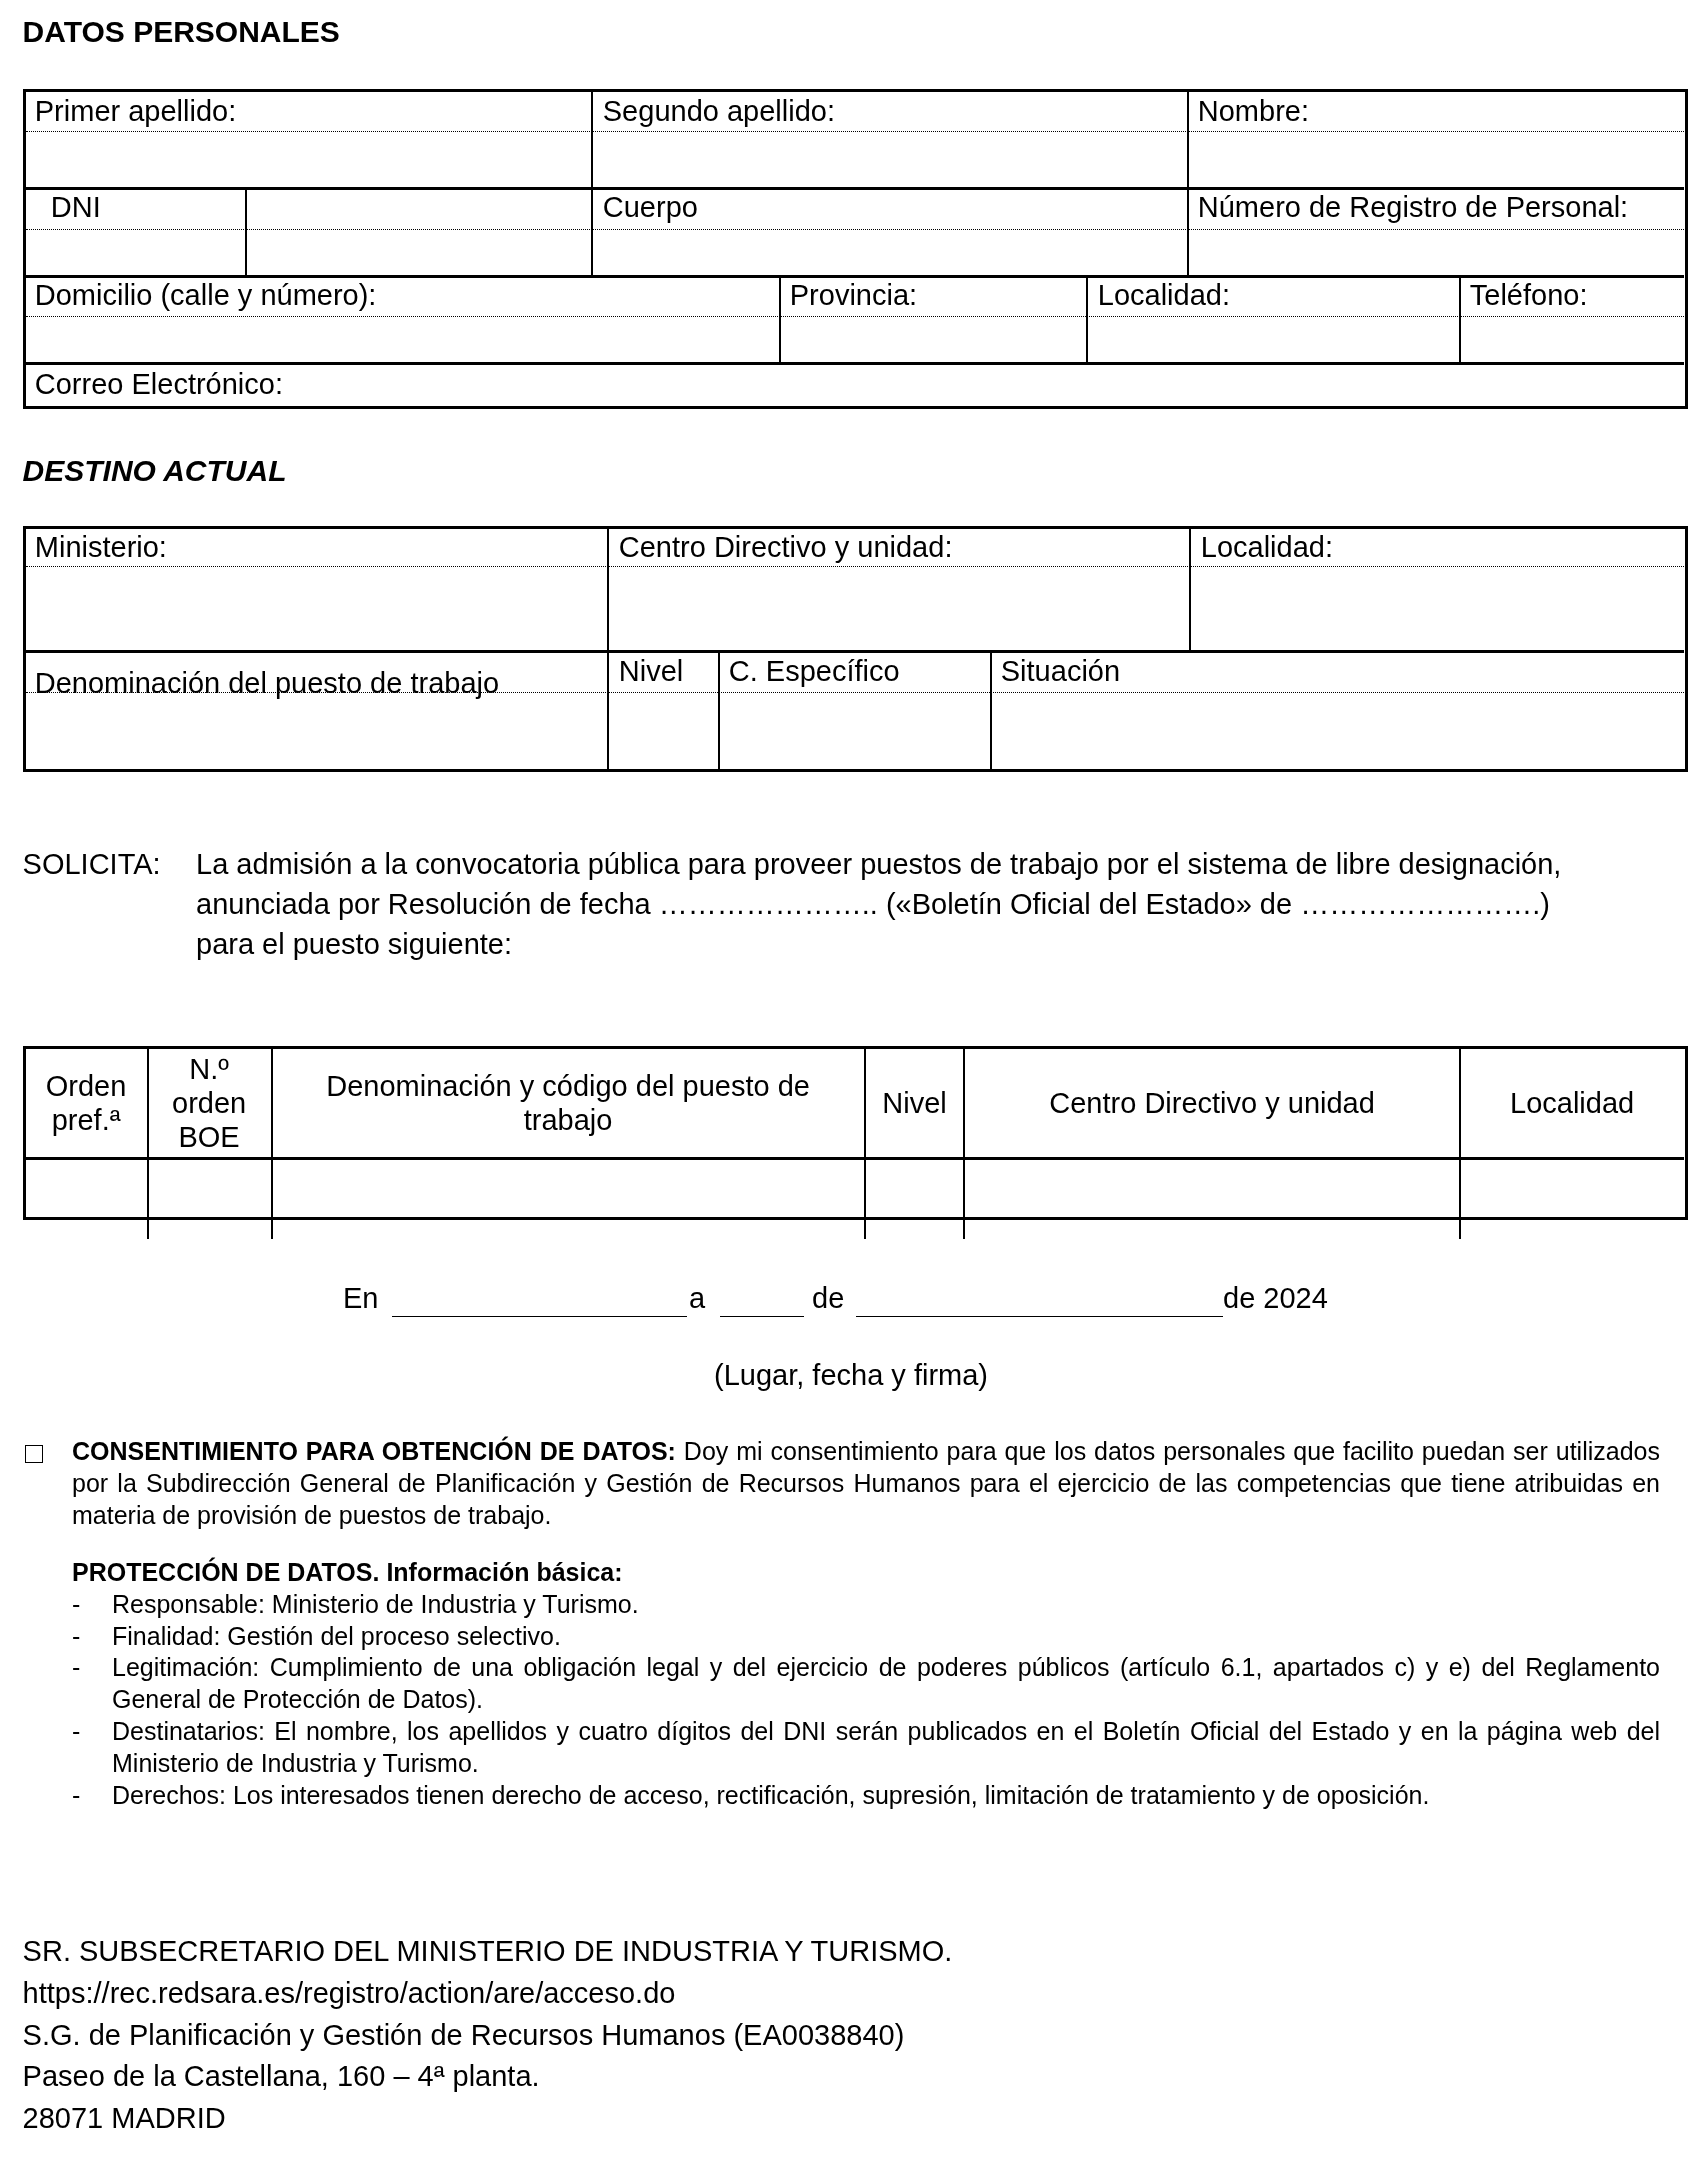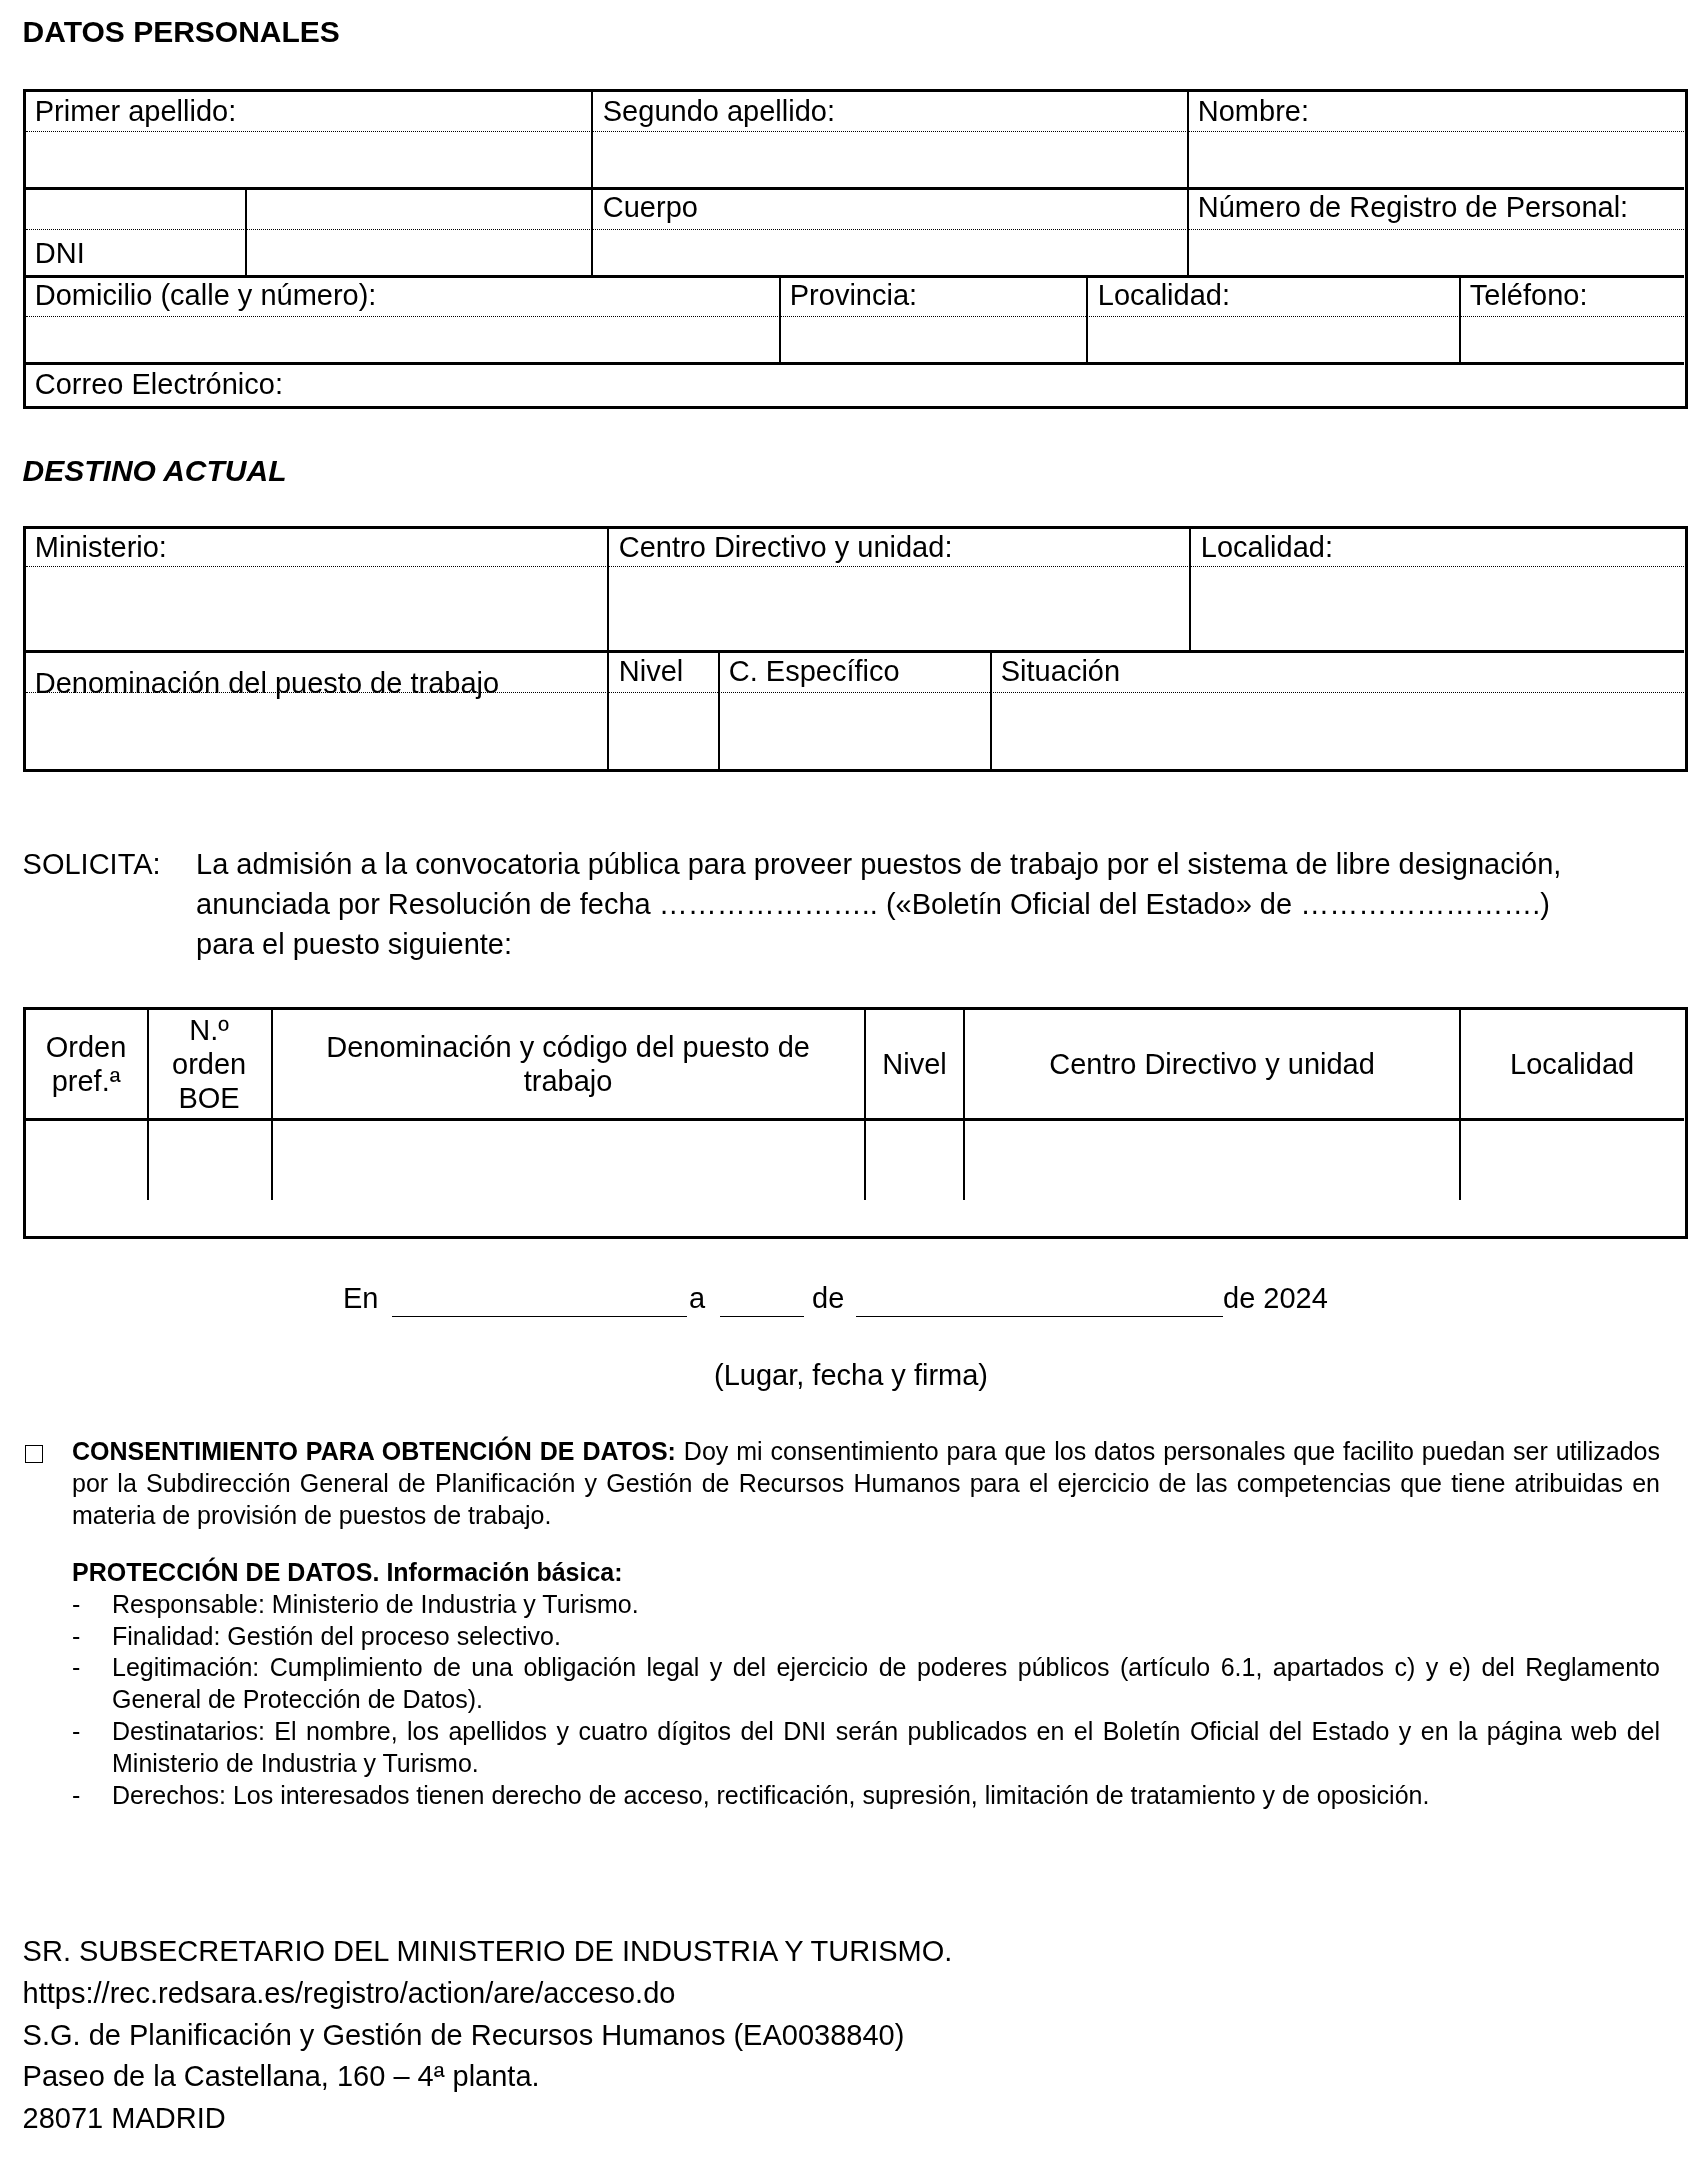--- a/index.html
+++ b/index.html
@@ -54,21 +54,21 @@
   </div>
   <div class="cell" style="left:568px; top:0; width:593px; height:95px;">
     <span class="lbl" style="left:9.2px; top:2.5px;">Segundo apellido:</span>
     <input class="field" style="left: 0px; top: 42px; width: 593px; height: 50px;" value="">
   </div>
   <div class="cell" style="left:1163px; top:0; width:495px; height:95px;">
     <span class="lbl" style="left:9.2px; top:2.5px;">Nombre:</span>
     <input class="field" style="left: 0px; top: 42px; width: 495px; height: 50px;" value="">
   </div>
 
-  <div class="cell" style="left:0; top:98px; width:254px; height:85px;margin-top:46px;">
+  <div class="cell" style="left:16px; top:98px; width:254px; height:85px;">
     <span class="lbl" style="left:9.2px; top:0.8px;">DNI</span>
     <input class="field" style="left: 0px; top: 42px; width: 219px; height: 42px;" value="">
   </div>
   <div class="cell" style="left:568px; top:98px; width:593px; height:85px;">
     <span class="lbl" style="left:9.2px; top:0.8px;">Cuerpo</span>
     <input class="field" style="left: 0px; top: 42px; width: 593px; height: 42px;" value="">
   </div>
   <div class="cell" style="left:1163px; top:98px; width:495px; height:85px;">
     <span class="lbl" style="left:9.2px; top:0.8px;">Número de Registro de Personal:</span>
     <input class="field" style="left: 0px; top: 42px; width: 495px; height: 42px;" value="">
@@ -139,21 +139,21 @@
     <span class="lbl" style="left:9.2px; top:0.8px;">Situación</span>
     <input class="field" style="left: 0px; top: 44px; width: 692px; height: 71px;" value="">
   </div>
 </div>
 
 <div class="abs body-text" style="left:22.6px; top:846px;">SOLICITA:</div>
 <div class="abs body-text" style="left:196px; top:846px; width:1491px; white-space:nowrap;">La admisión a la convocatoria pública para proveer puestos de trabajo por el sistema de libre designación,</div>
 <div class="abs body-text" style="left:196px; top:886px; width:1491px; white-space:nowrap;">anunciada por Resolución de fecha ………………….. («Boletín Oficial del Estado» de …………………….)</div>
 <div class="abs body-text" style="left:196px; top:926px;">para el puesto siguiente:</div>
 
-<div class="tbl" style="left:22.6px; top:1007px; width:1665px; height:232px;">
+<div class="tbl" style="left:22.6px; top:1046px; width:1665px; height:174px;">
   <div class="hline" style="left:0; top:108px; width:1658px;"></div>
   <div class="vline" style="left:121px; top:0; height:190px;"></div>
   <div class="vline" style="left:245px; top:0; height:190px;"></div>
   <div class="vline" style="left:838px; top:0; height:190px;"></div>
   <div class="vline" style="left:937px; top:0; height:190px;"></div>
   <div class="vline" style="left:1433px; top:0; height:190px;"></div>
 
   <div class="thc" style="left:0; top:0; width:121px; height:108px;">Orden pref.ª</div>
   <div class="thc" style="left:123px; top:0; width:121px; height:108px;">N.º orden BOE</div>
   <div class="thc" style="left:247px; top:0; width:591px; height:108px; padding:0 25px;text-align:center;">Denominación y código del puesto de trabajo</div>

